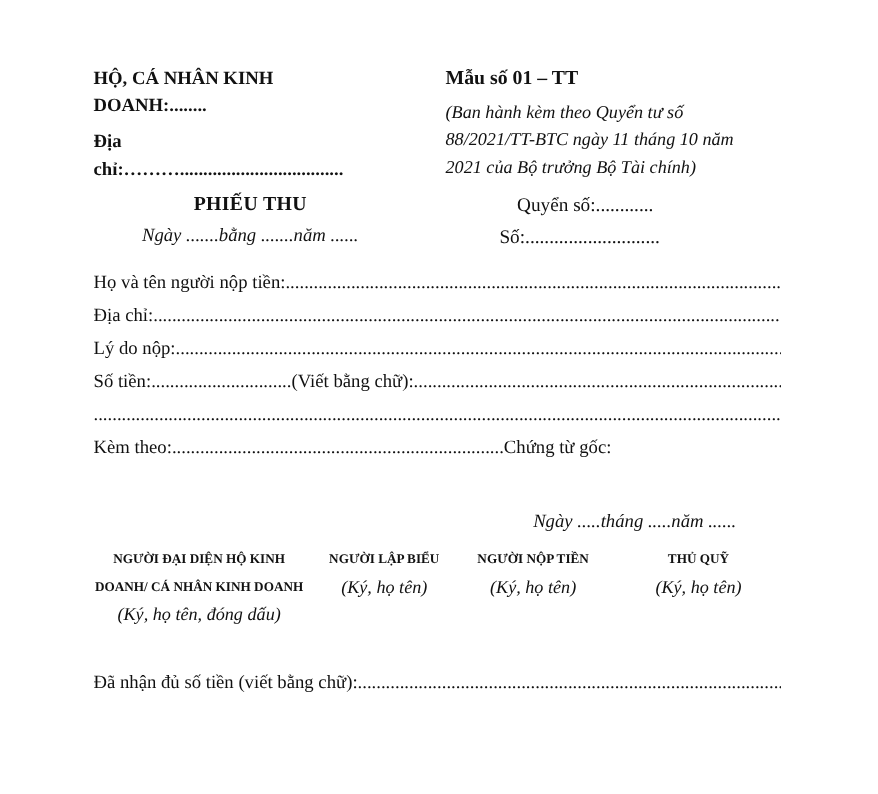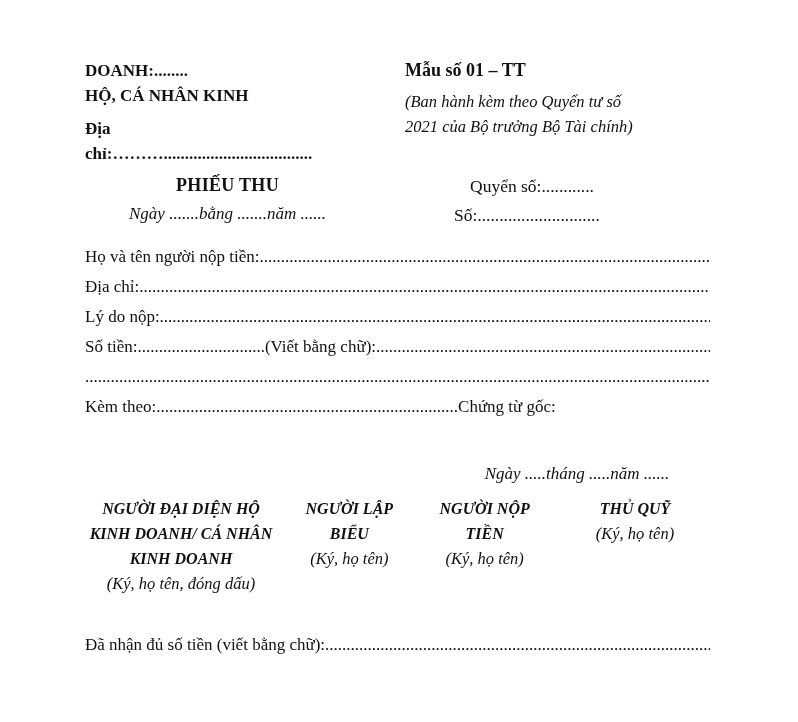--- a/index.html
+++ b/index.html
@@ -62,46 +62,47 @@
   .signatures {
     display: flex;
     justify-content: space-between;
     margin-top: 8px;
   }
   .sig-col { text-align: center; }
   .sig-col-1 { width: 192px; }
   .sig-col-2 { width: 120px; }
   .sig-col-3 { width: 126px; }
   .sig-col-4 { width: 150px; }
-  .sig-title { font-weight: bold; font-size: 16px; line-height: 25px; font-style: italic; }
+  .sig-title { font-weight: bold; font-size: 12px; line-height: 25px; }
   .sig-note  { font-style: italic; font-size: 16.5px; line-height: 25px; }
 
   .footer-line {
     margin-top: 34px;
     line-height: 30px;
     white-space: nowrap;
     overflow: hidden;
   }
 </style>
 </head>
 <body>
 
 <div class="page">
 
   <div class="top-row">
     <div class="top-left">
+      <div>HỘ, CÁ NHÂN KINH</div>
       <div>DOANH:........</div>
-      <div>HỘ, CÁ NHÂN KINH</div>
       <div class="gap">Địa</div>
       <div>chỉ:………...................................</div>
     </div>
     <div class="top-right">
       <div class="form-no">Mẫu số 01 – TT</div>
       <div class="issued">
         <div>(Ban hành kèm theo Quyển tư số</div>
+        <div>88/2021/TT-BTC ngày 11 tháng 10 năm</div>
         <div>2021 của Bộ trưởng Bộ Tài chính)</div>
       </div>
     </div>
   </div>
 
   <div class="title-row">
     <div class="title-left">
       <div class="form-title">PHIẾU THU</div>
       <div class="title-date">Ngày .......bằng .......năm ......</div>
     </div>

